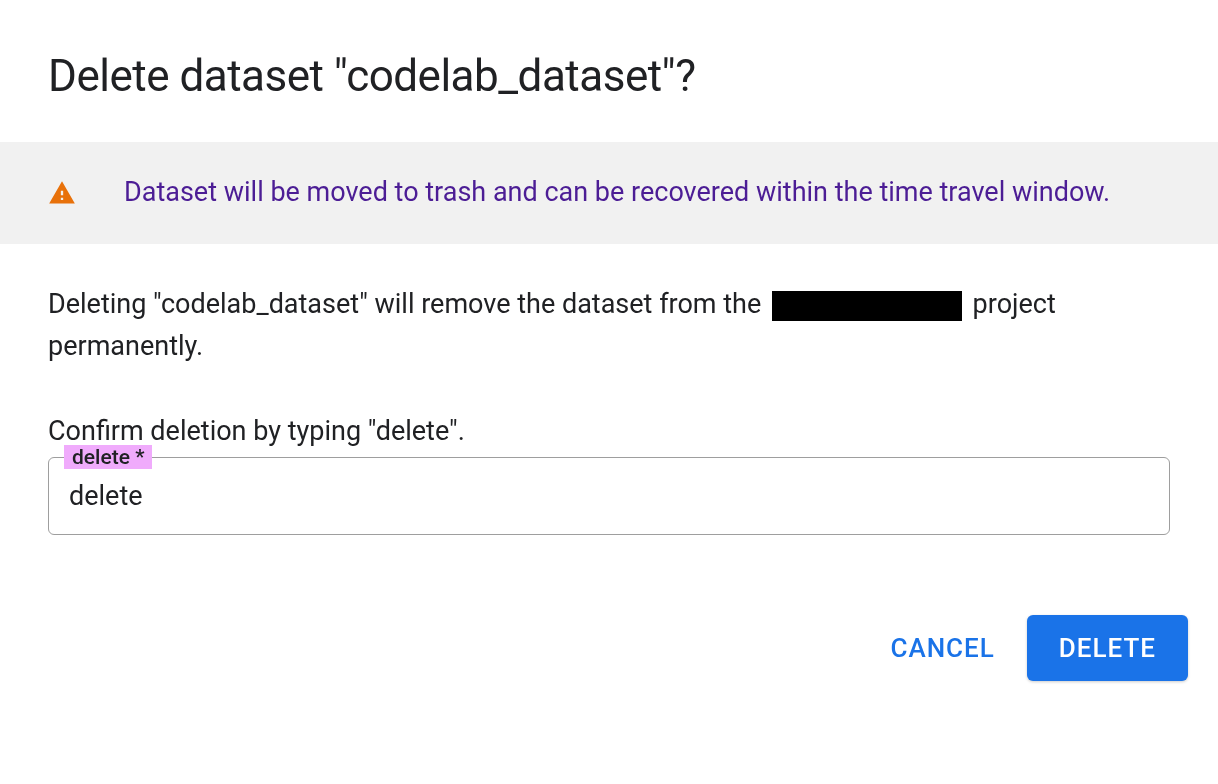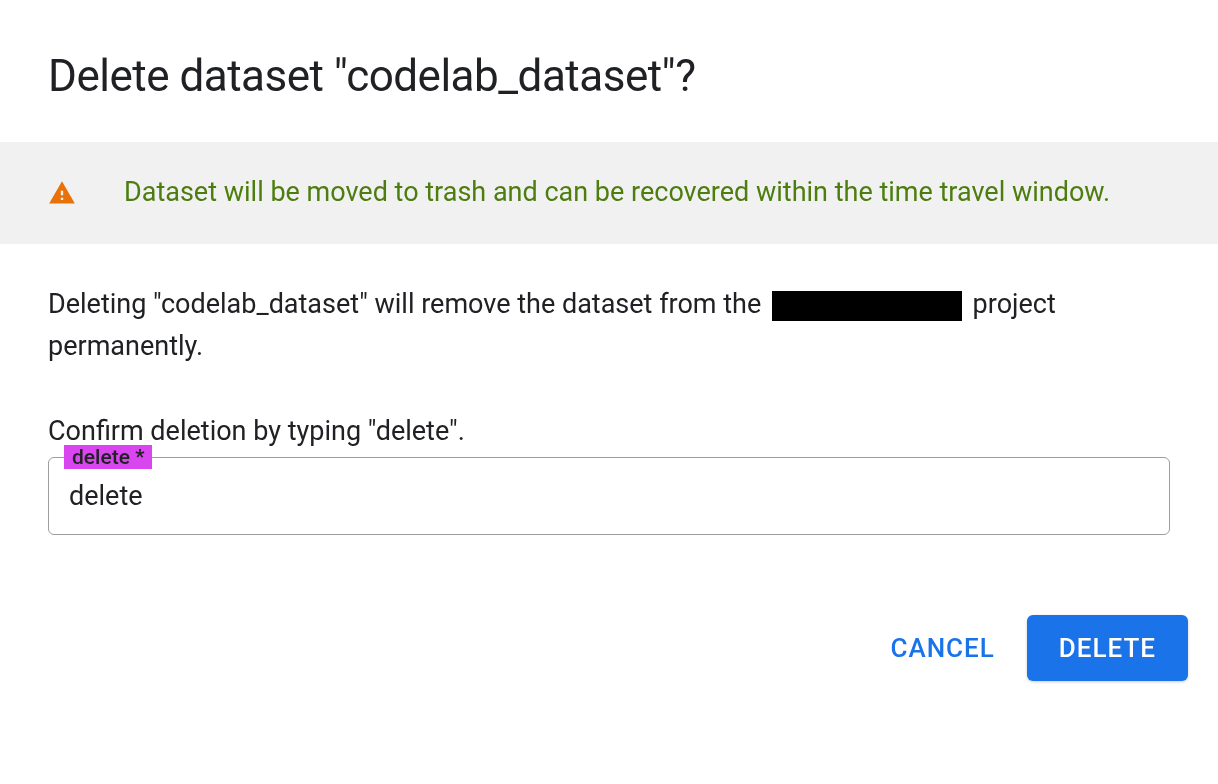--- a/index.html
+++ b/index.html
@@ -39,21 +39,21 @@
       display: flex;
       align-items: center;
       justify-content: center;
     }
     .warning-icon svg {
       width: 28px;
       height: 28px;
     }
     .info-text {
       font-size: 27px;
-      color: #4d7c0f;
+      color: #4c1d95;
       line-height: 1.4;
     }
     .body-section {
       padding: 40px 48px 0 48px;
     }
     .description {
       font-size: 27px;
       color: #202124;
       line-height: 1.55;
       margin-bottom: 48px;
@@ -72,21 +72,21 @@
       margin-bottom: 8px;
     }
     .input-wrapper {
       position: relative;
       margin-top: 10px;
     }
     .input-label {
       position: absolute;
       top: -12px;
       left: 16px;
-      background: #d946ef;
+      background: #f0abfc;
       padding: 0 8px;
       font-size: 21px;
       font-weight: 500;
       color: #202124;
     }
     .delete-input {
       width: 100%;
       font-size: 27px;
       padding: 22px 20px;
       border: 1px solid #9e9e9e;

